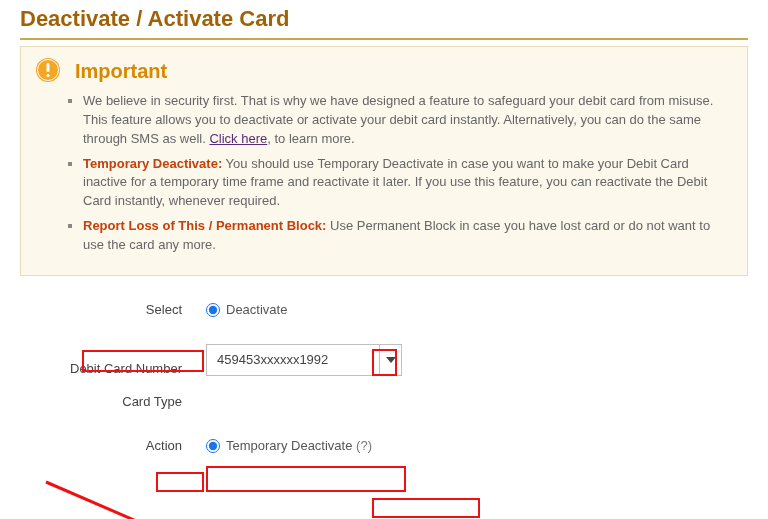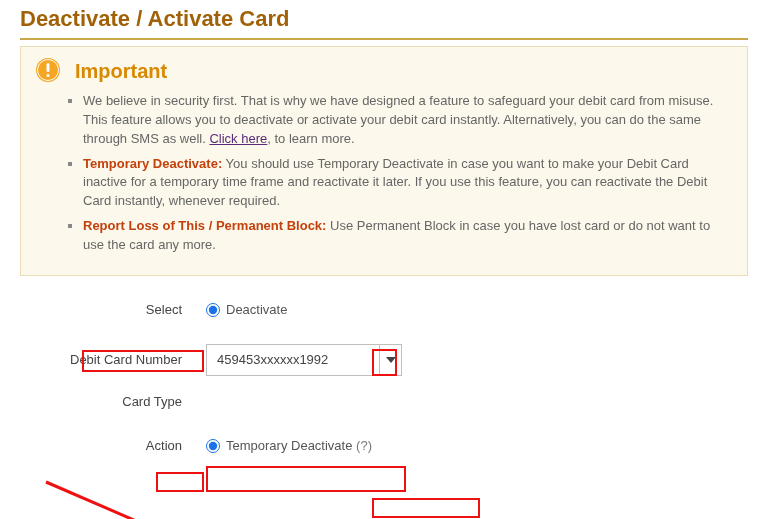--- a/index.html
+++ b/index.html
@@ -119,21 +119,21 @@
   <div class="form-area">
 
     <div class="row">
       <div class="lbl">Select</div>
       <div class="ctrl">
         <input type="radio" class="radio" checked="" style="">
         <span>Deactivate</span>
       </div>
     </div>
 
-    <div class="row" style="margin-top:18px;">
+    <div class="row" style="margin-top:18px;align-items:flex-end;">
       <div class="lbl">Debit Card Number</div>
       <div class="ctrl">
         <div class="select-wrap">
           <span class="val">459453xxxxxx1992</span>
           <span class="chev">
             <svg width="10" height="6" viewBox="0 0 10 6">
                 <path d="M0 0 L5 6 L10 0 Z" fill="#444"></path>
               </svg>
           </span>
         </div>

